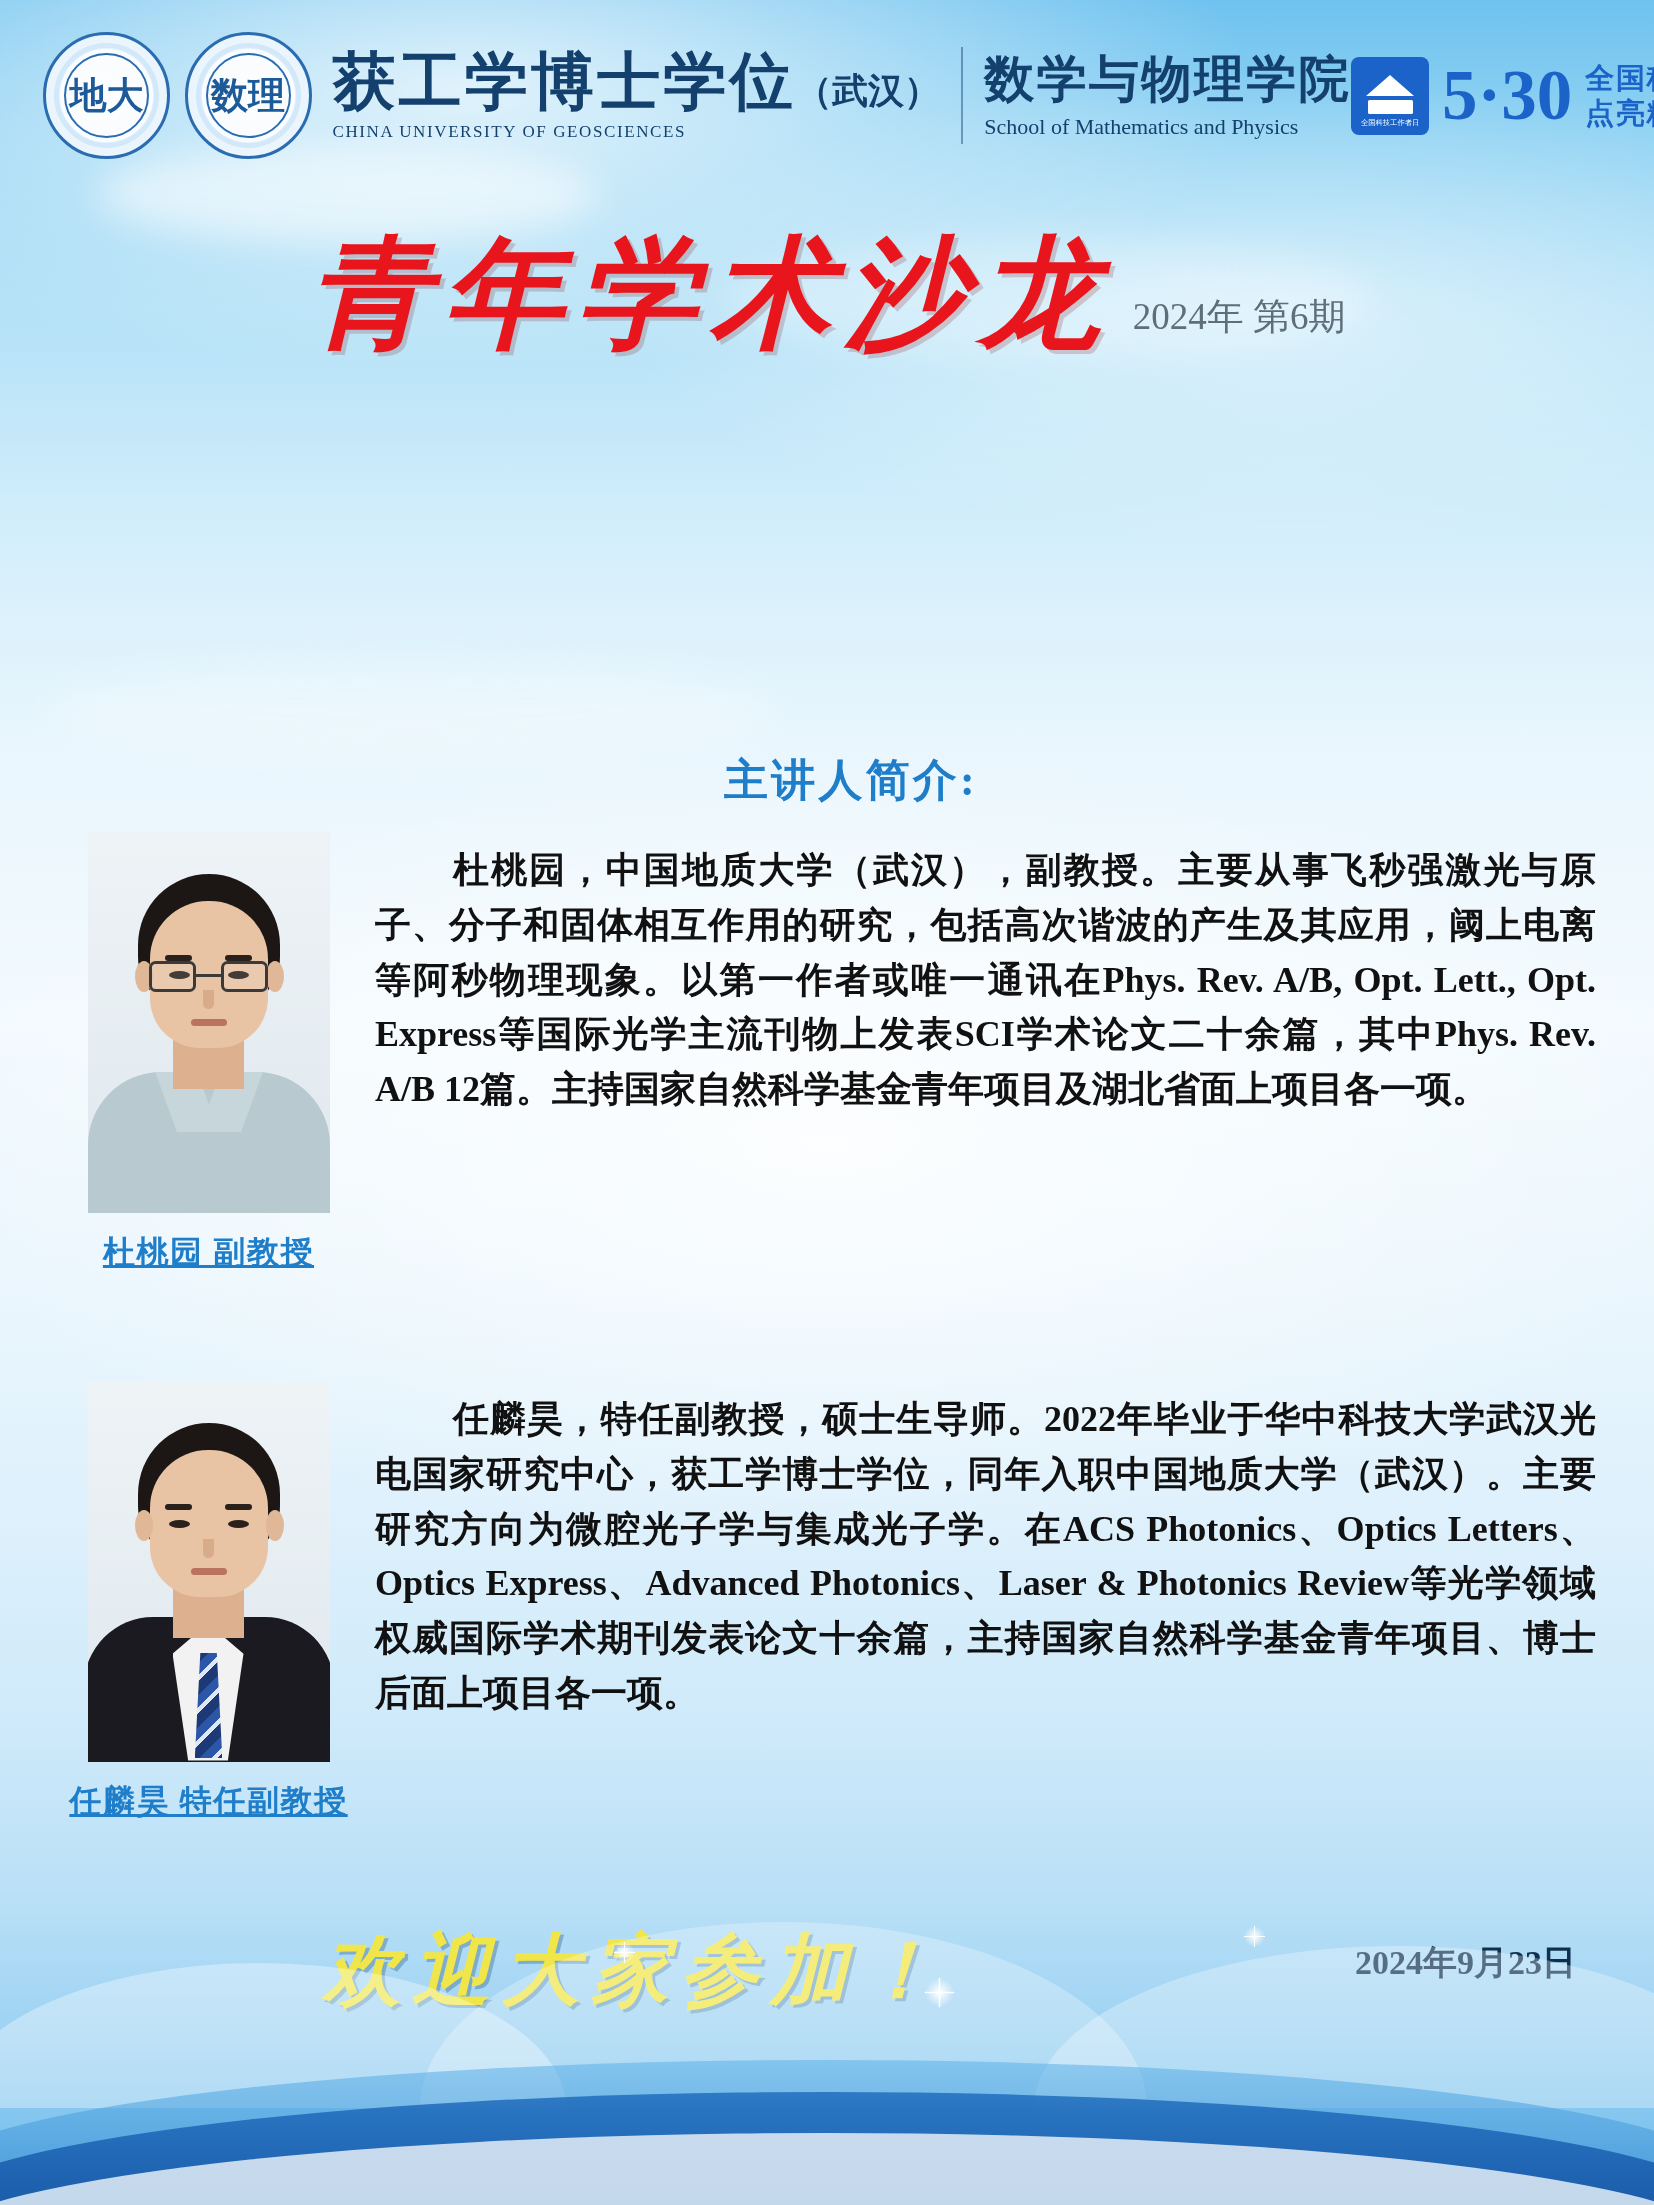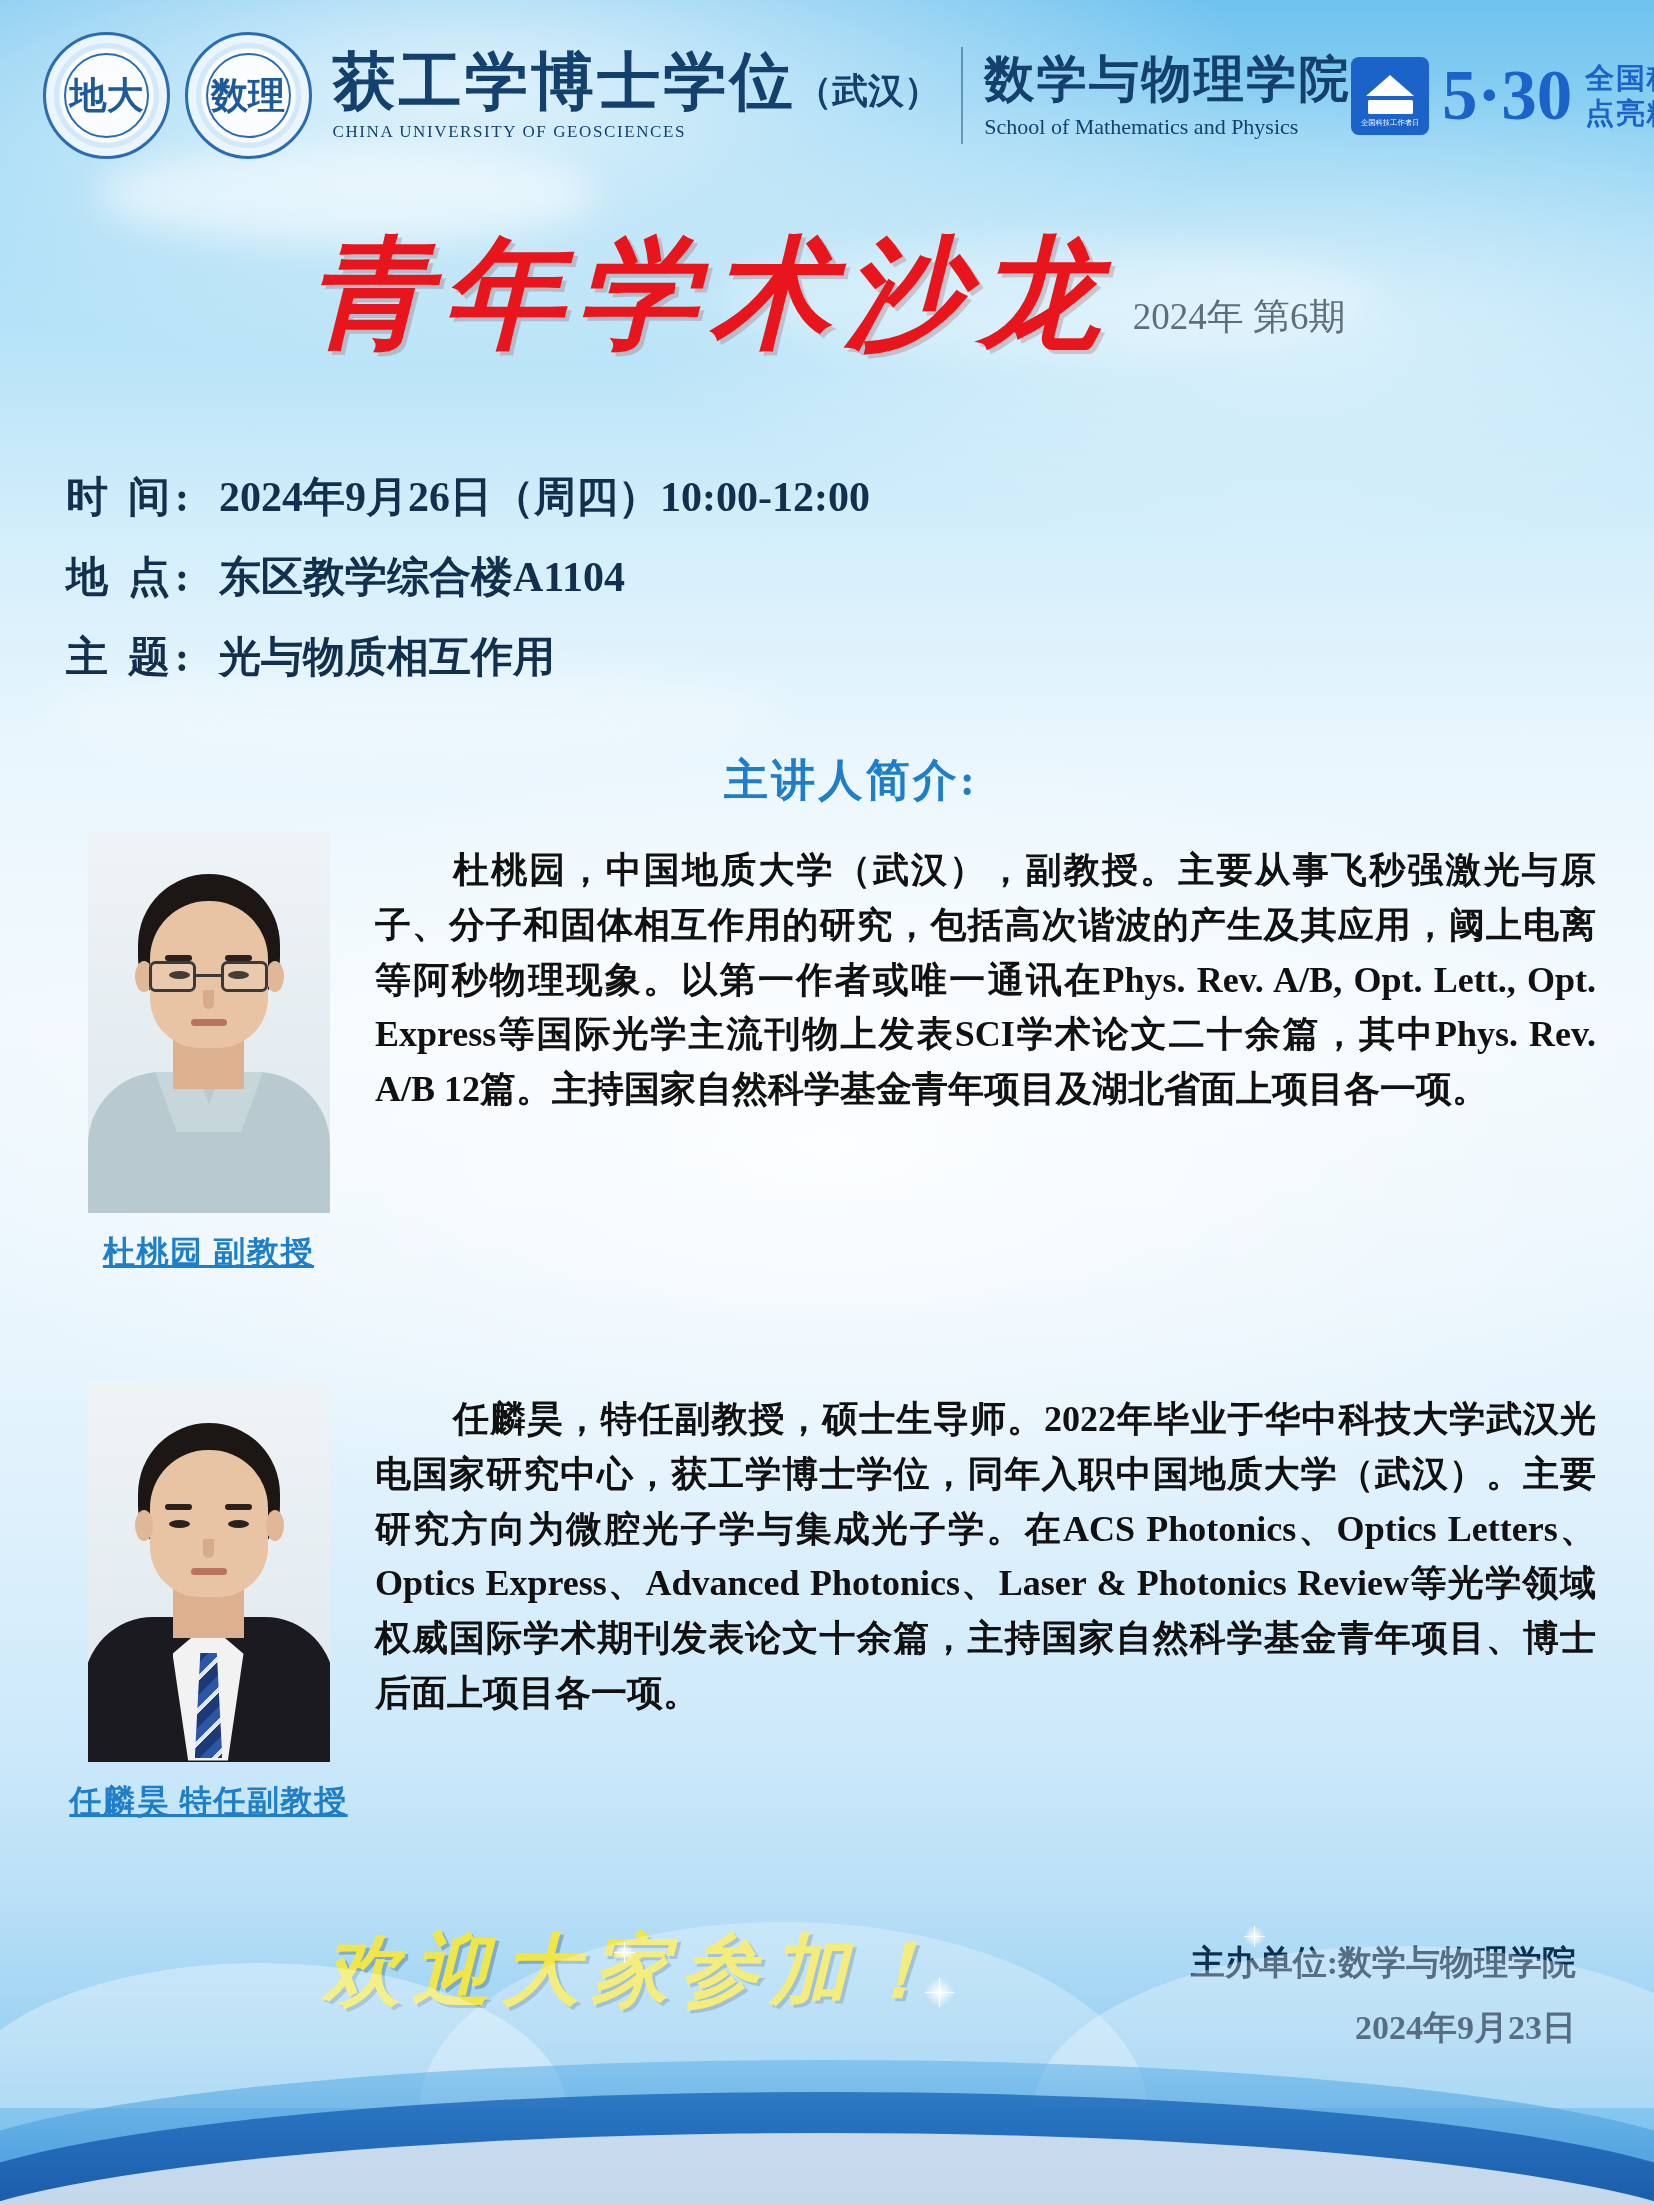--- a/index.html
+++ b/index.html
@@ -594,34 +594,20 @@
         <div>点亮精神火炬</div>
       </div>
     </div>
   </div>
 
   <div class="title-row">
     <div class="main-title">青年学术沙龙</div>
     <div class="issue">2024年 第6期</div>
   </div>
 
-  <div class="info">
-    <div class="info-line">
-      <div class="info-label">时 间:</div>
-      <div class="info-value">2024年9月26日（周四）10:00-12:00</div>
-    </div>
-    <div class="info-line">
-      <div class="info-label">地 点:</div>
-      <div class="info-value">东区教学综合楼A1104</div>
-    </div>
-    <div class="info-line">
-      <div class="info-label">主 题:</div>
-      <div class="info-value">光与物质相互作用</div>
-    </div>
-  </div>
 
   <div class="speakers-heading">主讲人简介:</div>
 
   <div class="speaker" id="speaker-1">
     <div class="portrait-col">
       <div class="portrait">
         <div class="p-bg"></div>
         <div class="p-shirt collar"></div>
         <div class="p-neck"></div>
         <div class="p-hair"></div>
@@ -666,21 +652,20 @@
         <div class="p-mouth"></div>
       </div>
       <div class="speaker-name">任麟昊 特任副教授</div>
     </div>
     <div class="bio">任麟昊，特任副教授，硕士生导师。2022年毕业于华中科技大学武汉光电国家研究中心，获工学博士学位，同年入职中国地质大学（武汉）。主要研究方向为微腔光子学与集成光子学。在ACS Photonics、Optics Letters、Optics Express、Advanced Photonics、Laser &amp; Photonics Review等光学领域权威国际学术期刊发表论文十余篇，主持国家自然科学基金青年项目、博士后面上项目各一项。</div>
   </div>
 
   <div class="welcome">欢迎大家参加！</div>
 
   <div class="organizer">
-    <div>主办单位:数学与物理学院</div>
     <div>2024年9月23日</div>
   </div>
 
   <div class="hills">
     <div class="hill" style="left:-48px; width:614px; height:145px;"></div>
     <div class="hill" style="left:420px; width:727px; height:186px; background:rgba(255,255,255,0.28);"></div>
     <div class="hill" style="left:1034px; width:727px; height:162px; background:rgba(255,255,255,0.3);"></div>
     <div class="sparkle" style="left:614px; bottom:242px;"></div>
     <div class="sparkle" style="left:929px; bottom:202px; transform:scale(1.4);"></div>
     <div class="sparkle" style="left:1244px; bottom:258px;"></div>

